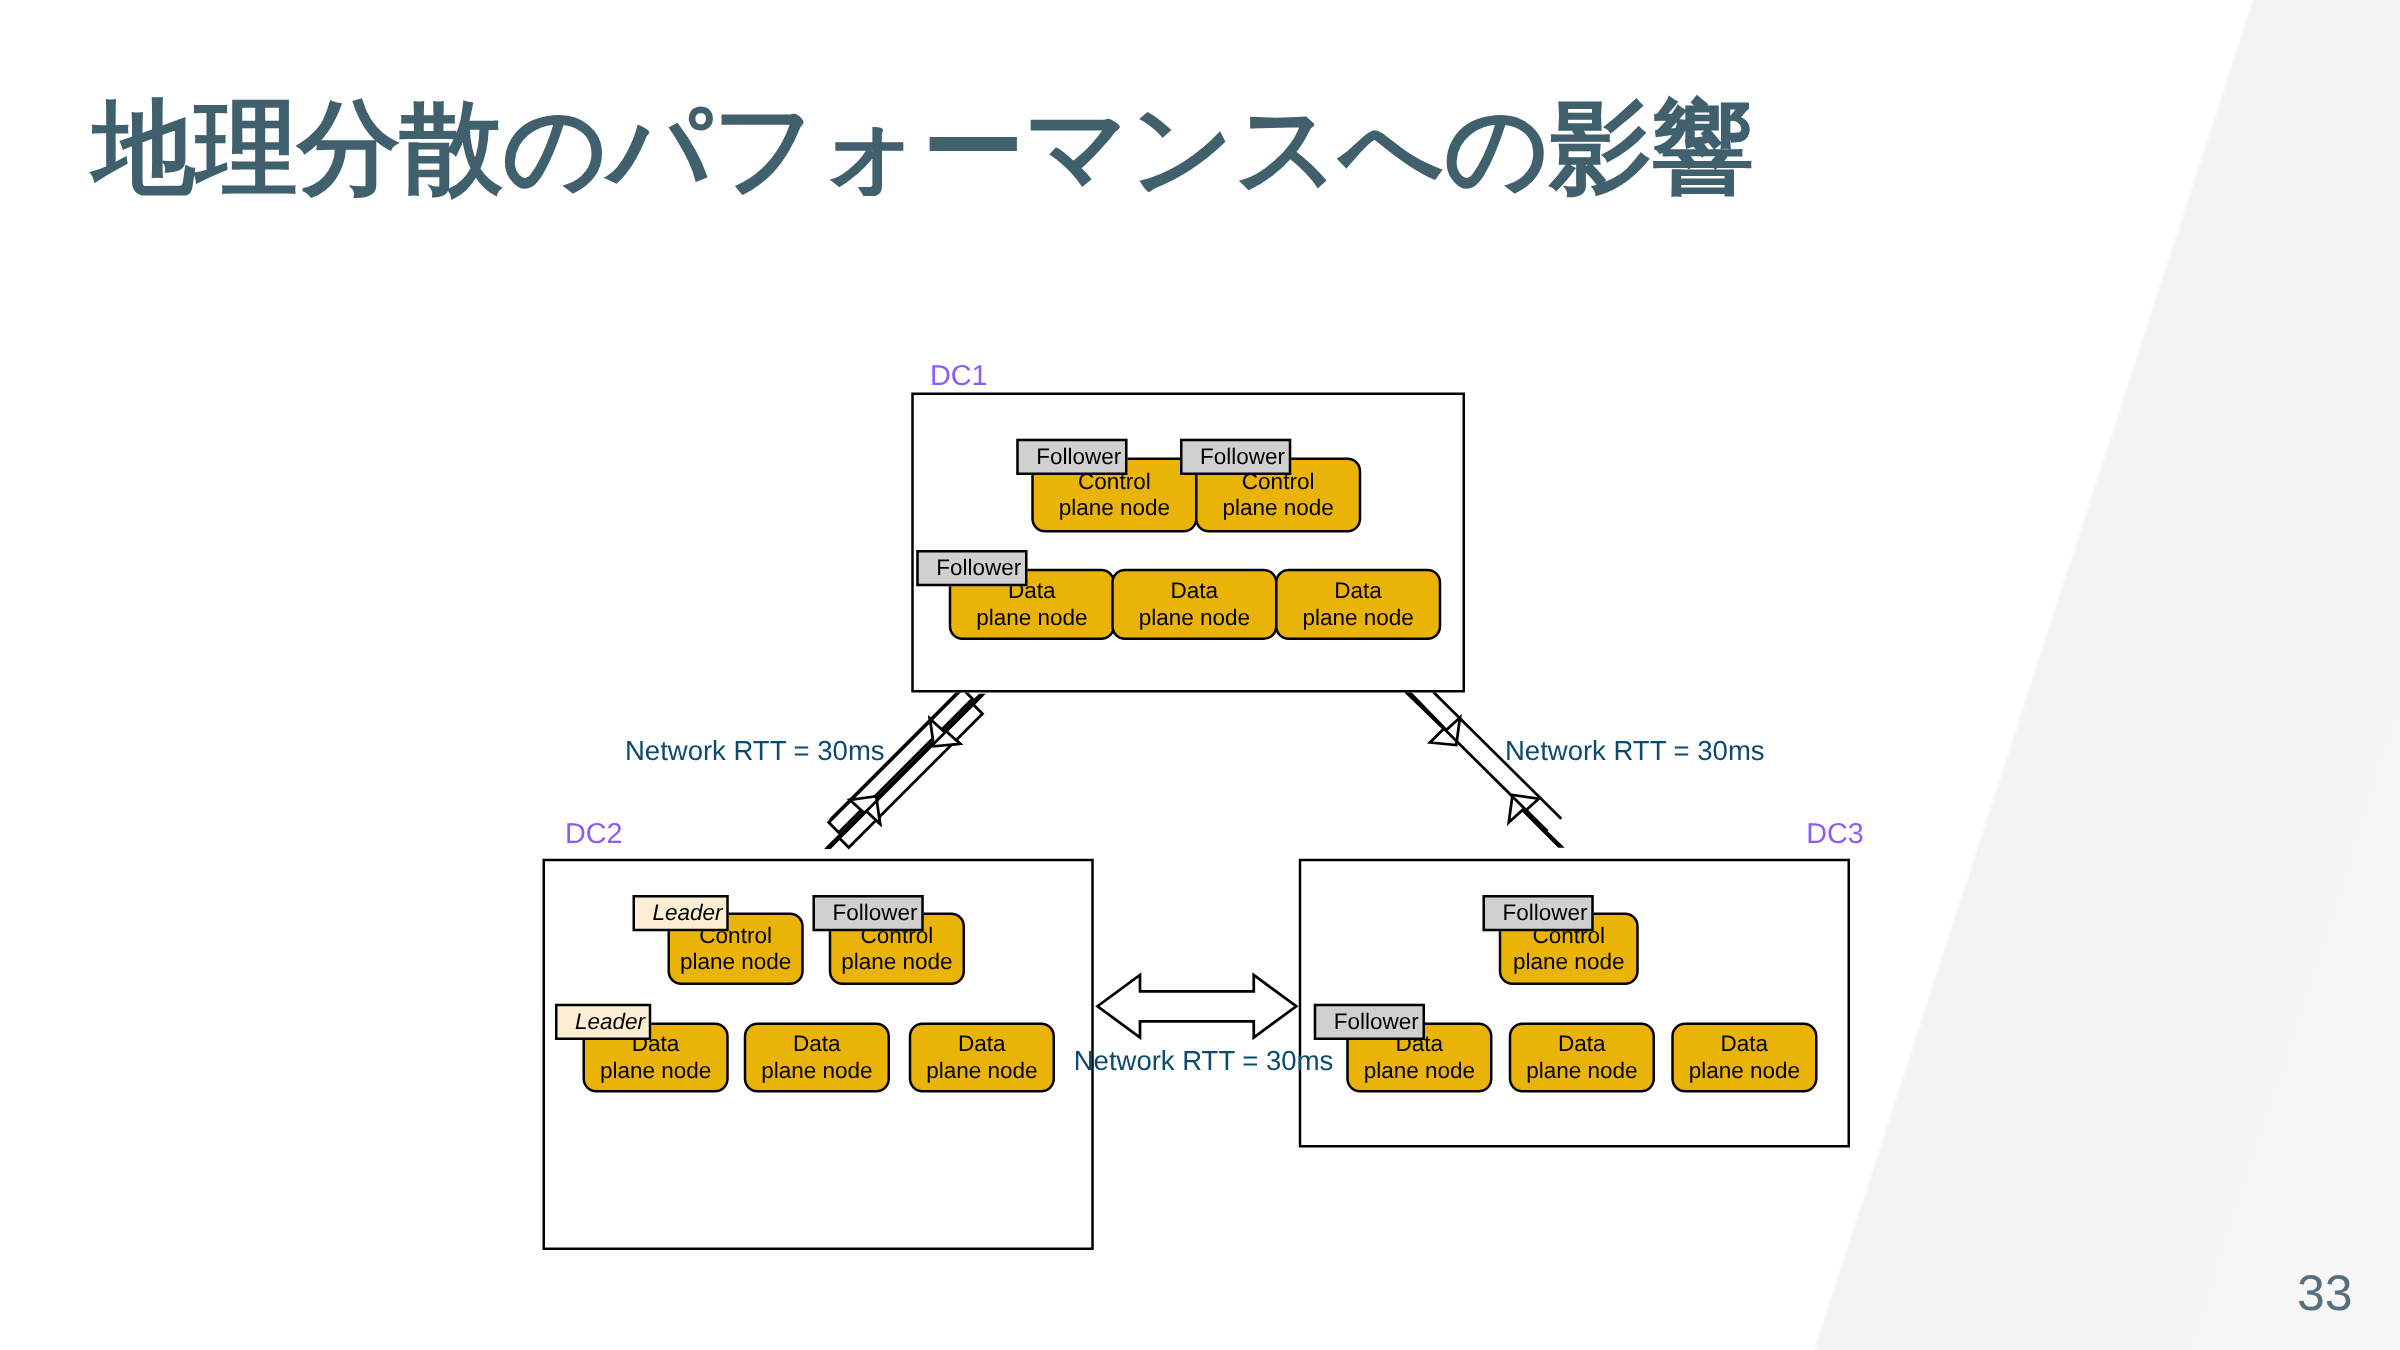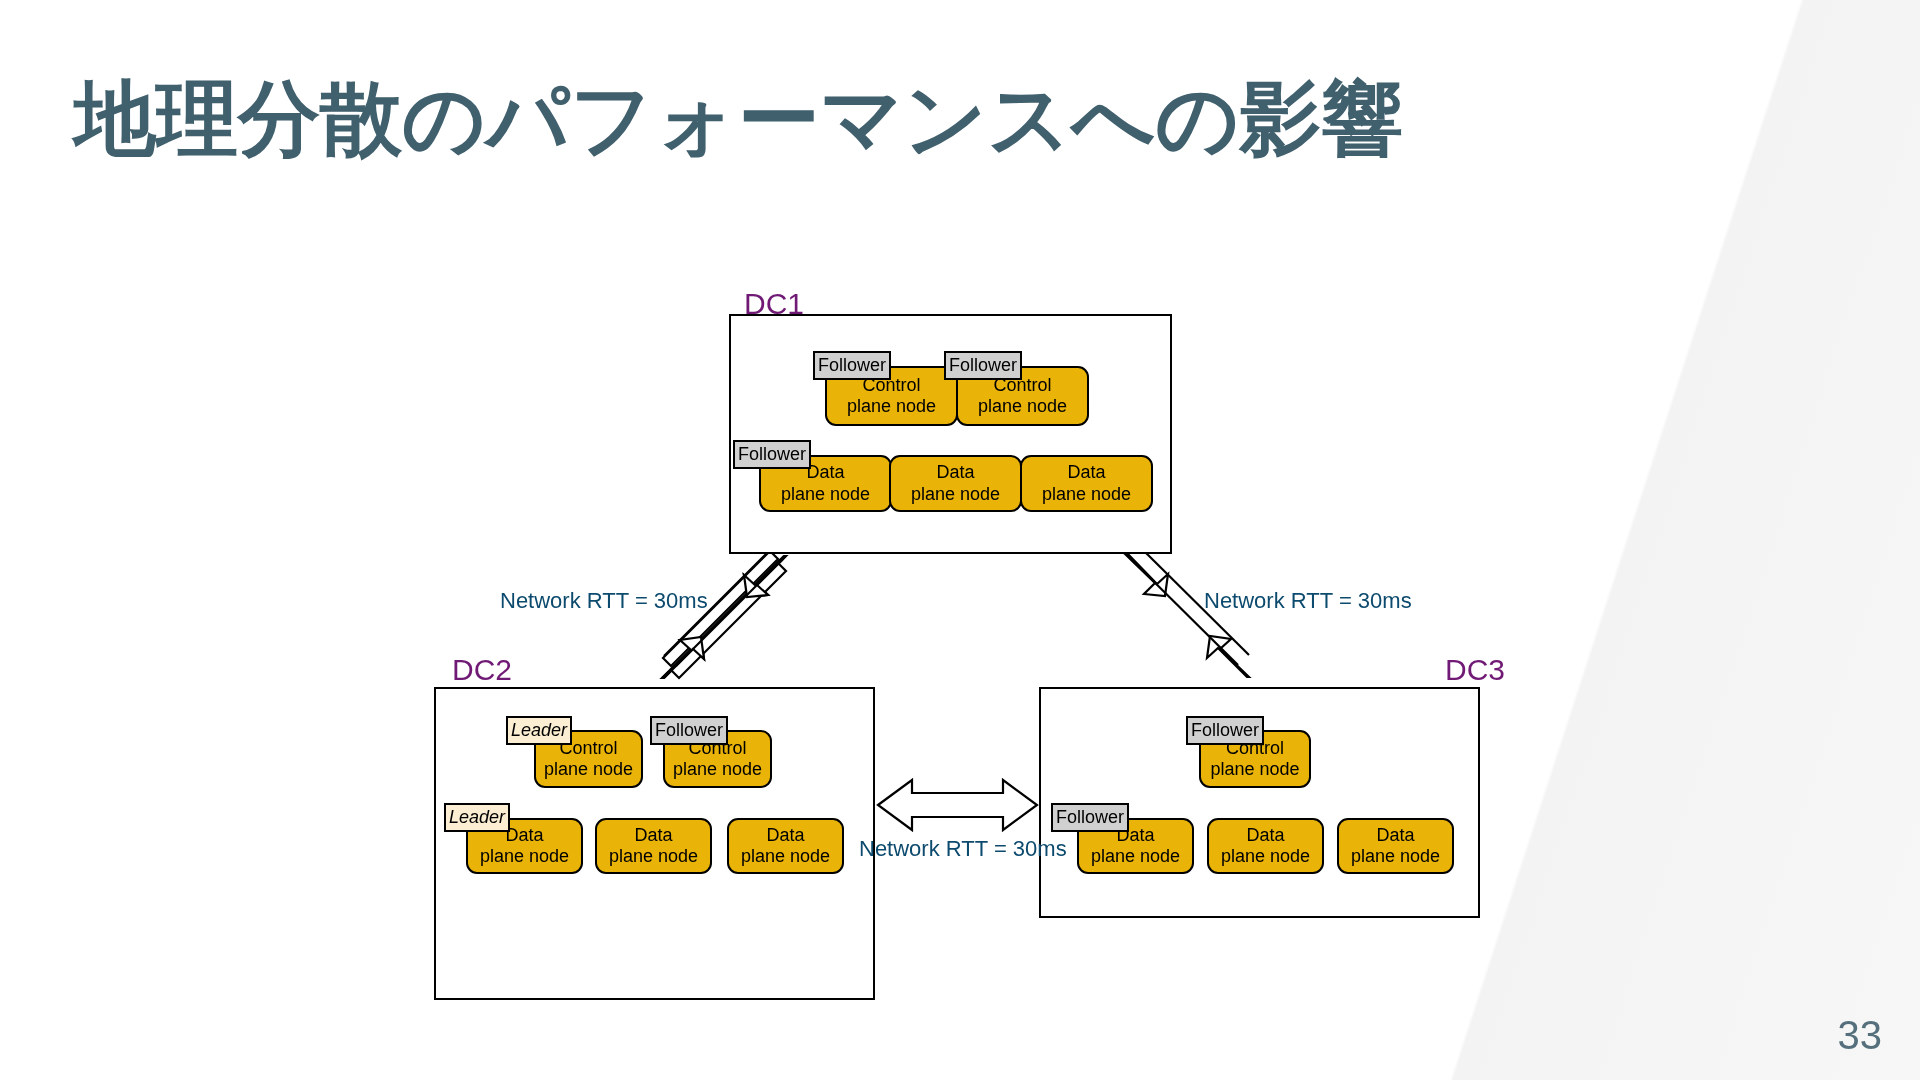--- a/index.html
+++ b/index.html
@@ -54,22 +54,22 @@
   #diagram {
     position: absolute;
     left: 0; top: 0;
     width: 1920px; height: 1080px;
   }
 
   
   .dc-group { position: absolute; }
   .dc-label {
     position: absolute;
-    font-size: 30px;
-    color: #701a75;
+    font-size: 23px;
+    color: #8b5cf6;
     white-space: nowrap;
   }
   .dc-box {
     position: absolute;
     border: 2.5px solid #000;
     background: #ffffff;
     box-sizing: border-box;
   }
 
   
@@ -90,21 +90,21 @@
   }
   .node-line { display: block; white-space: nowrap; }
 
   
   .badge {
     position: absolute;
     border: 2px solid #000;
     box-sizing: border-box;
     font-size: 18px;
     line-height: 1;
-    padding: 3px 3px 4px 3px;
+    padding: 3px 3px 4px 14px;
     color: #000;
     white-space: nowrap;
     z-index: 5;
   }
   .badge.follower { background: #d0d0d0; }
   .badge.leader   { background: #fbeed2; font-style: italic; }
 
   
   .client {
     position: absolute;

